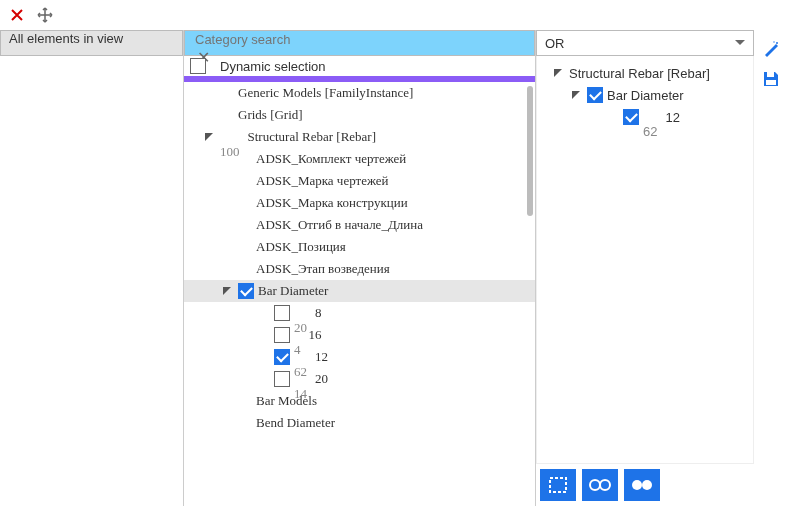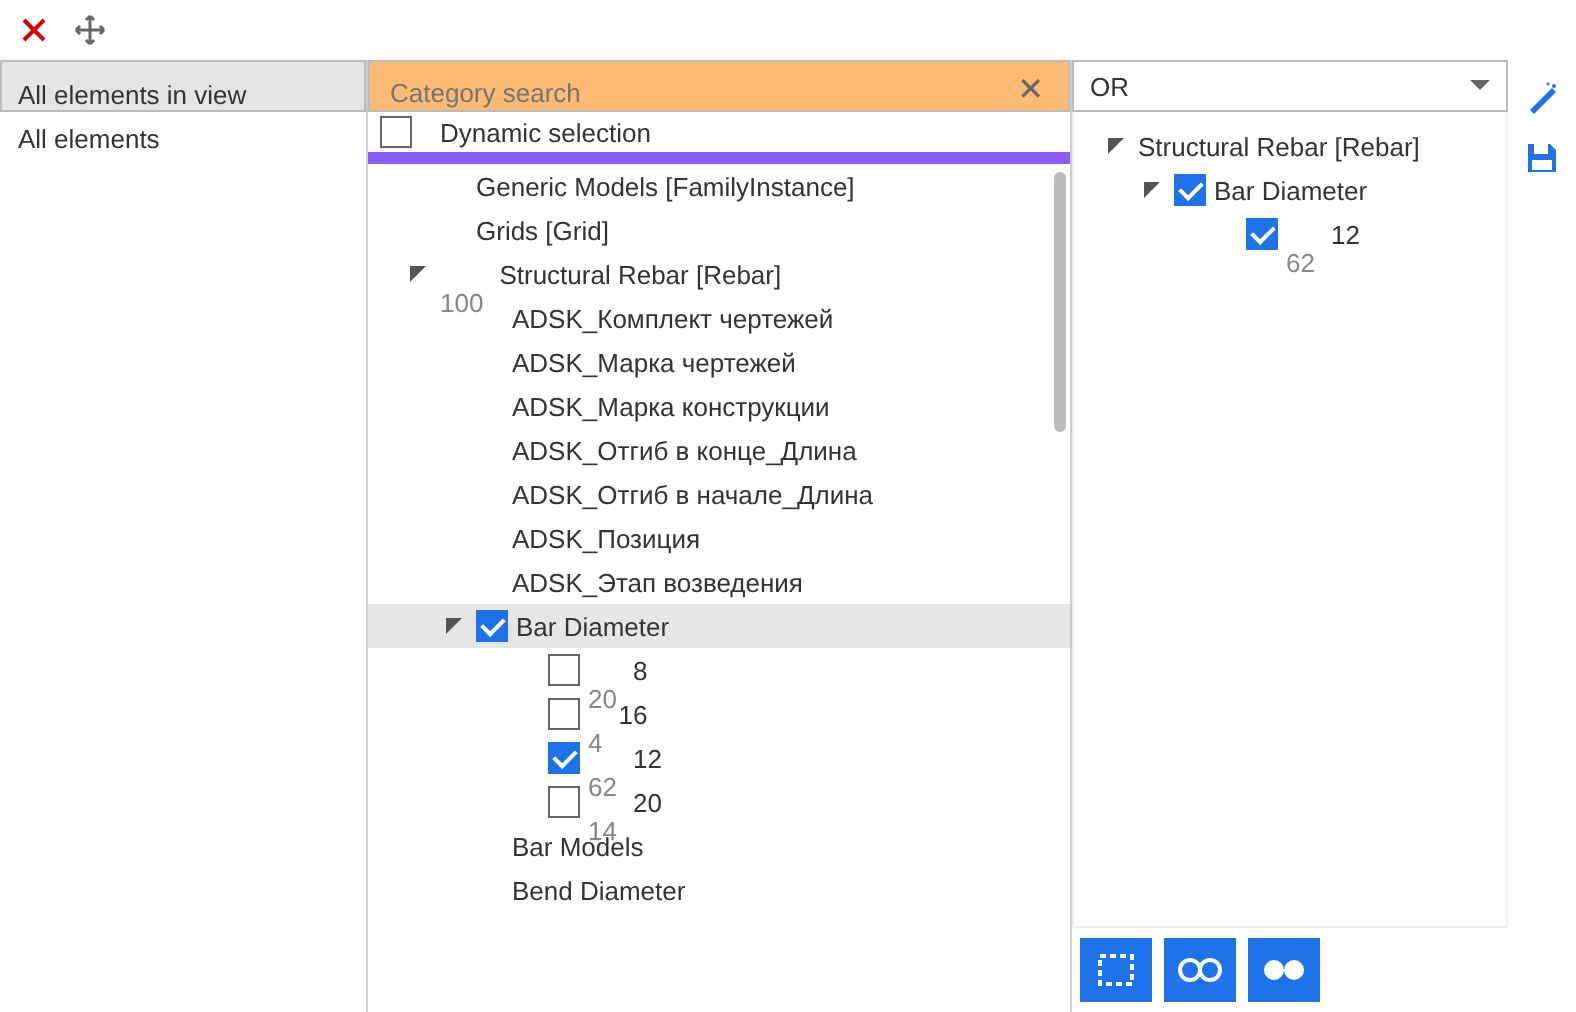--- a/index.html
+++ b/index.html
@@ -34,21 +34,21 @@
   }
   .col1 { width: 184px; border-right: 1px solid #ccc; }
   .col2 { width: 352px; border-right: 1px solid #ccc; position: relative; }
   .col3 { flex: 1; display: flex; flex-direction: column; }
   .col4 { width: 34px; display: flex; flex-direction: column; align-items: center; gap: 12px; padding-top: 10px;}
   .header-cell {
     height: 26px;
     border: 1px solid #bbb;
     background: #f4f4f4;
     display: flex;
-    align-items: flex-end;
+    align-items: flex-start;
     padding: 0 8px;
     margin: 0;
   }
   .header-cell.selected { background: #e4e4e4; }
   .header-cell input {
     border: none;
     background: transparent;
     outline: none;
     flex: 1;
     font-family: inherit;
@@ -66,20 +66,21 @@
     display: flex;
     align-items: center;
     padding: 0 6px;
     gap: 14px;
     border-bottom: 6px solid #8b5cf6;
   }
   .tree-body {
     position: relative;
     height: calc(100% - 52px);
     overflow: hidden;
+    font-family: Liberation Serif, serif;
   }
   .tree-row {
     height: 22px;
     display: flex;
     align-items: center;
     gap: 4px;
     white-space: nowrap;
   }
   .tree-row.highlight { background: #e6e6e6; }
   .expander {
@@ -171,27 +172,24 @@
       </svg>
   </span>
 </div>
 
 <div class="columns">
 
   <div class="col1">
     <div class="header-cell selected">
       <span>All elements in view</span>
     </div>
-    <div class="list-cell">
-      <span>All elements</span>
-    </div>
   </div>
 
   <div class="col2">
-    <div class="header-cell" style="background:#fdba74;">
+    <div class="header-cell" style="background:#7dd3fc;flex-direction:column;">
       <input type="text" placeholder="Category search" style="">
       <span class="clear-x">✕</span>
     </div>
     <div class="dynamic-row">
       <span class="cb"></span>
       <span>Dynamic selection</span>
     </div>
     <div class="tree-body" id="tree2">
       <div class="scroll-track"></div>
     <div class="tree-row">
@@ -221,25 +219,20 @@
         </div>
         <div class="tree-row">
           <span class="spacer" style="width: 50px;"></span>
           <span class="spacer" style="width: 14px;"></span>
           <span>ADSK_Марка чертежей</span>
         </div>
         <div class="tree-row">
           <span class="spacer" style="width: 50px;"></span>
           <span class="spacer" style="width: 14px;"></span>
           <span>ADSK_Марка конструкции</span>
-        </div>
-        <div class="tree-row">
-          <span class="spacer" style="width: 50px;"></span>
-          <span class="spacer" style="width: 14px;"></span>
-          <span>ADSK_Отгиб в конце_Длина</span>
         </div>
         <div class="tree-row">
           <span class="spacer" style="width: 50px;"></span>
           <span class="spacer" style="width: 14px;"></span>
           <span>ADSK_Отгиб в начале_Длина</span>
         </div>
         <div class="tree-row">
           <span class="spacer" style="width: 50px;"></span>
           <span class="spacer" style="width: 14px;"></span>
           <span>ADSK_Позиция</span>

